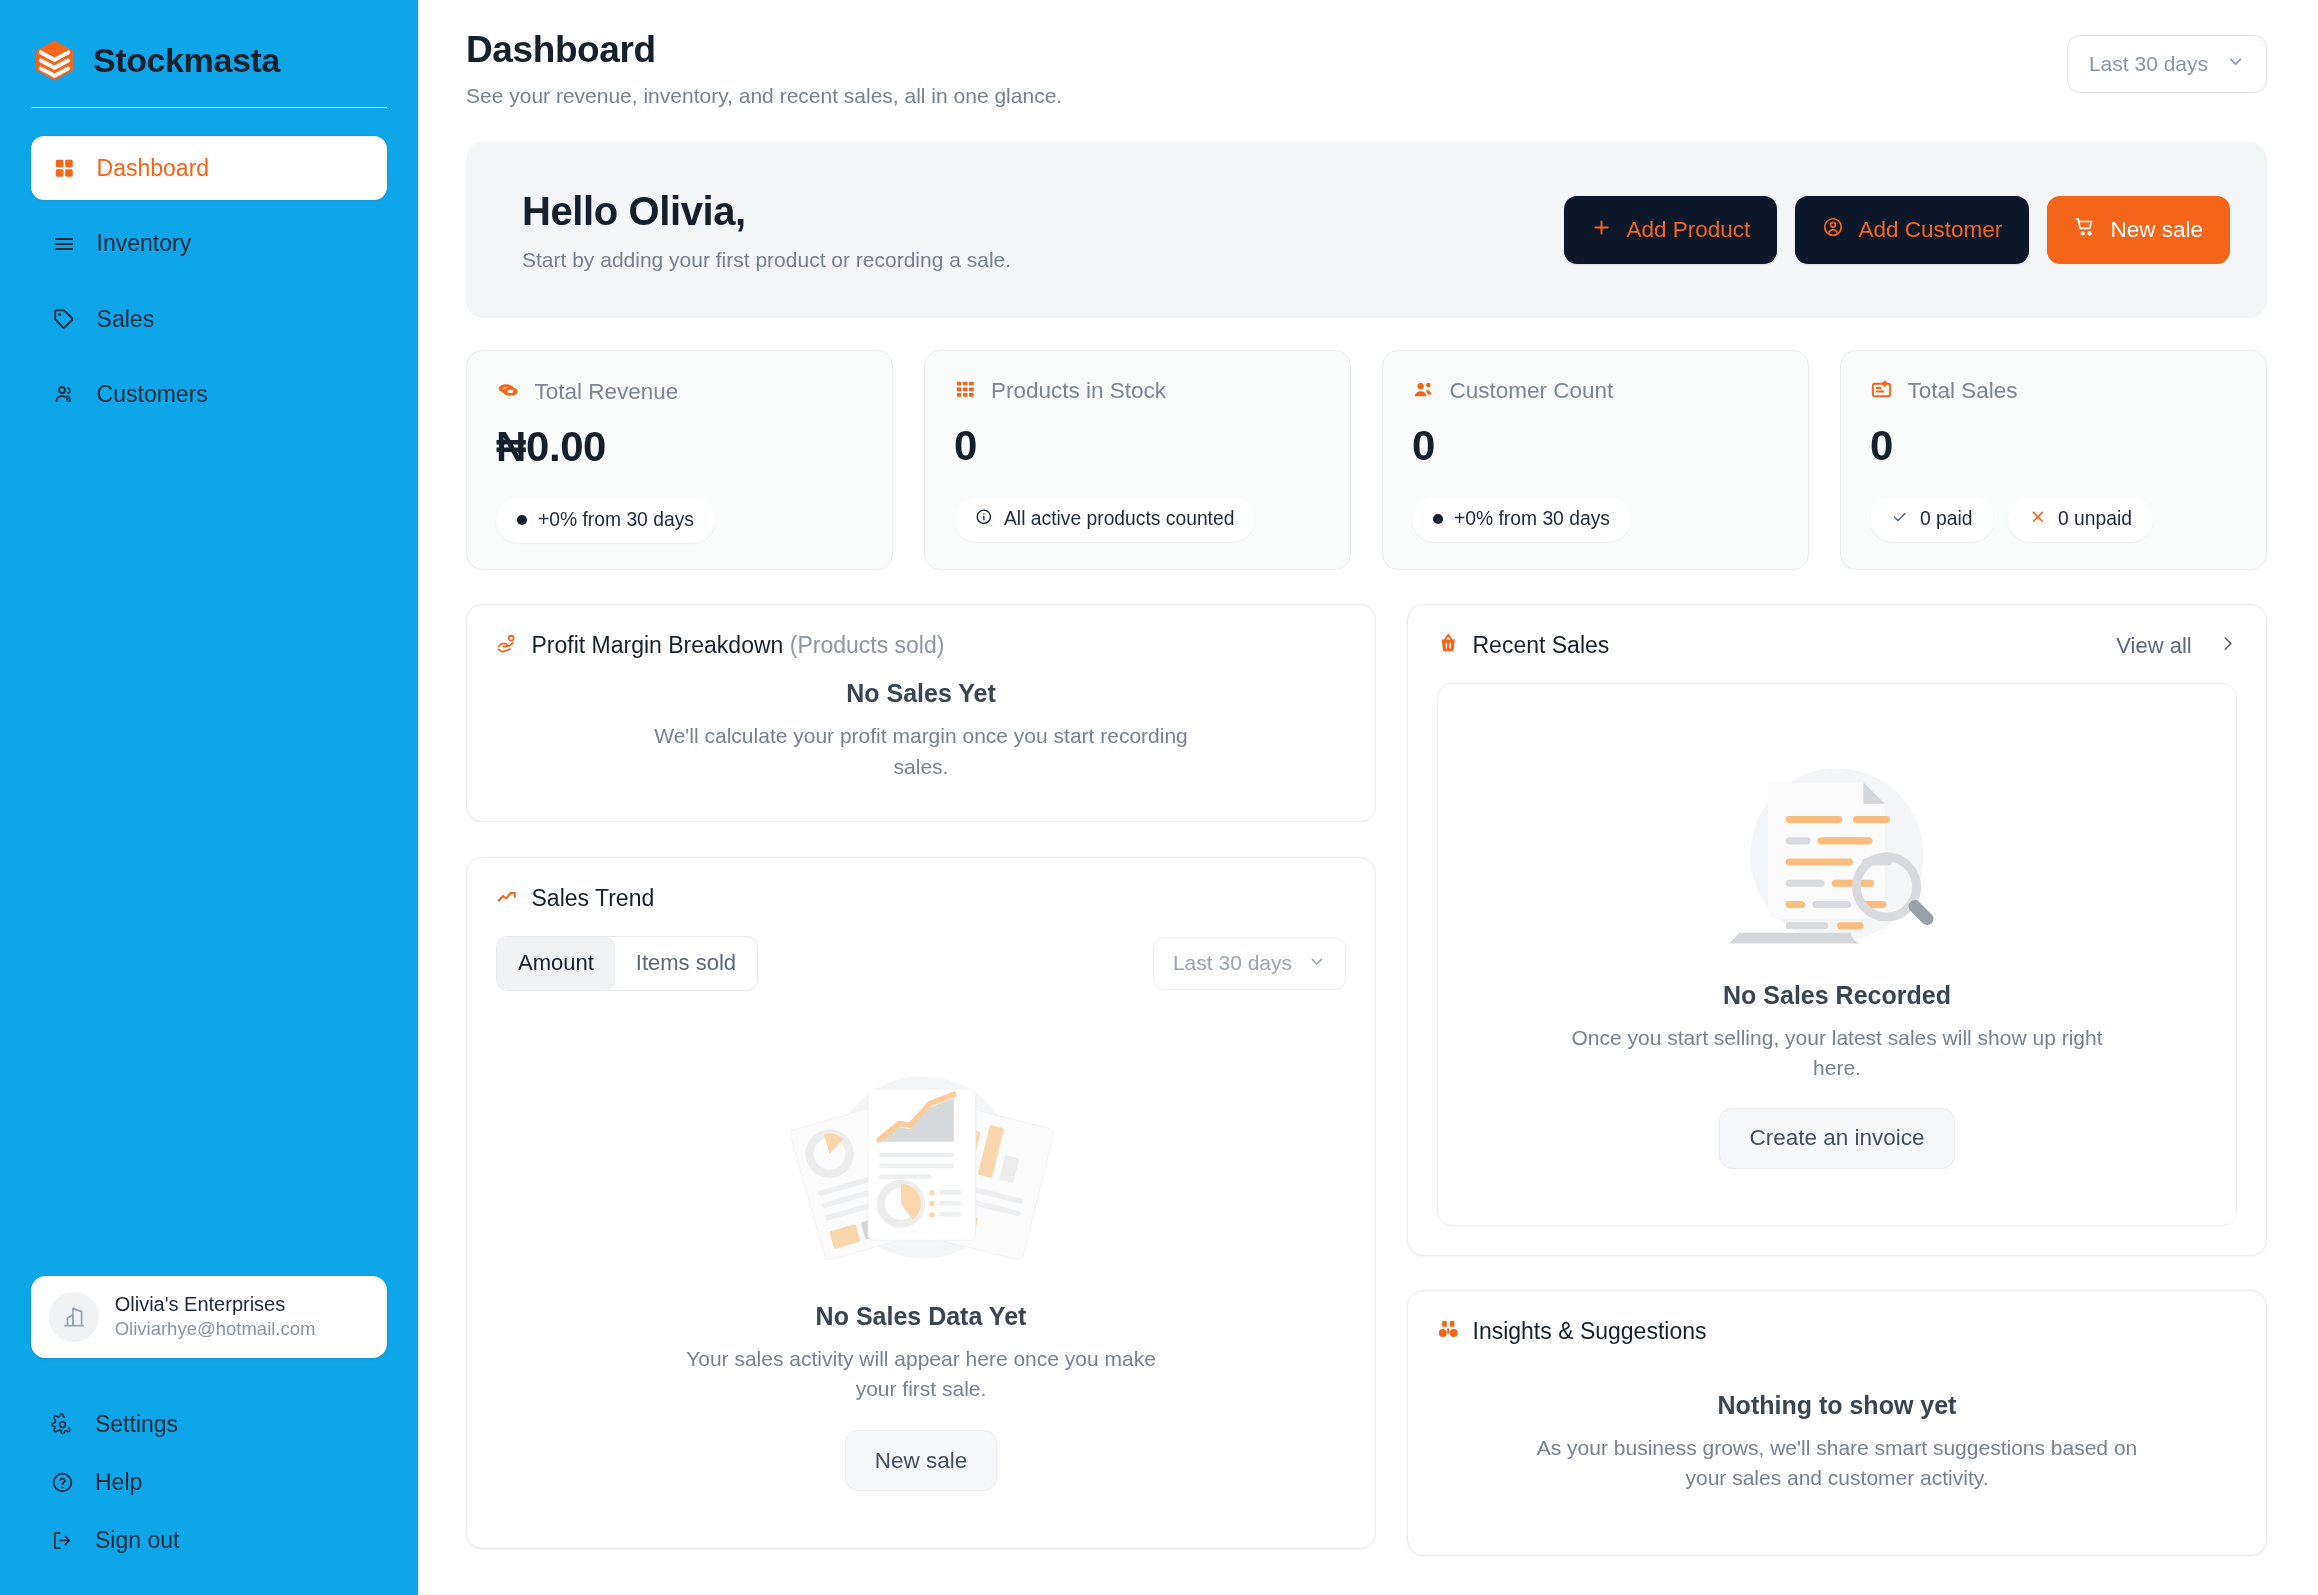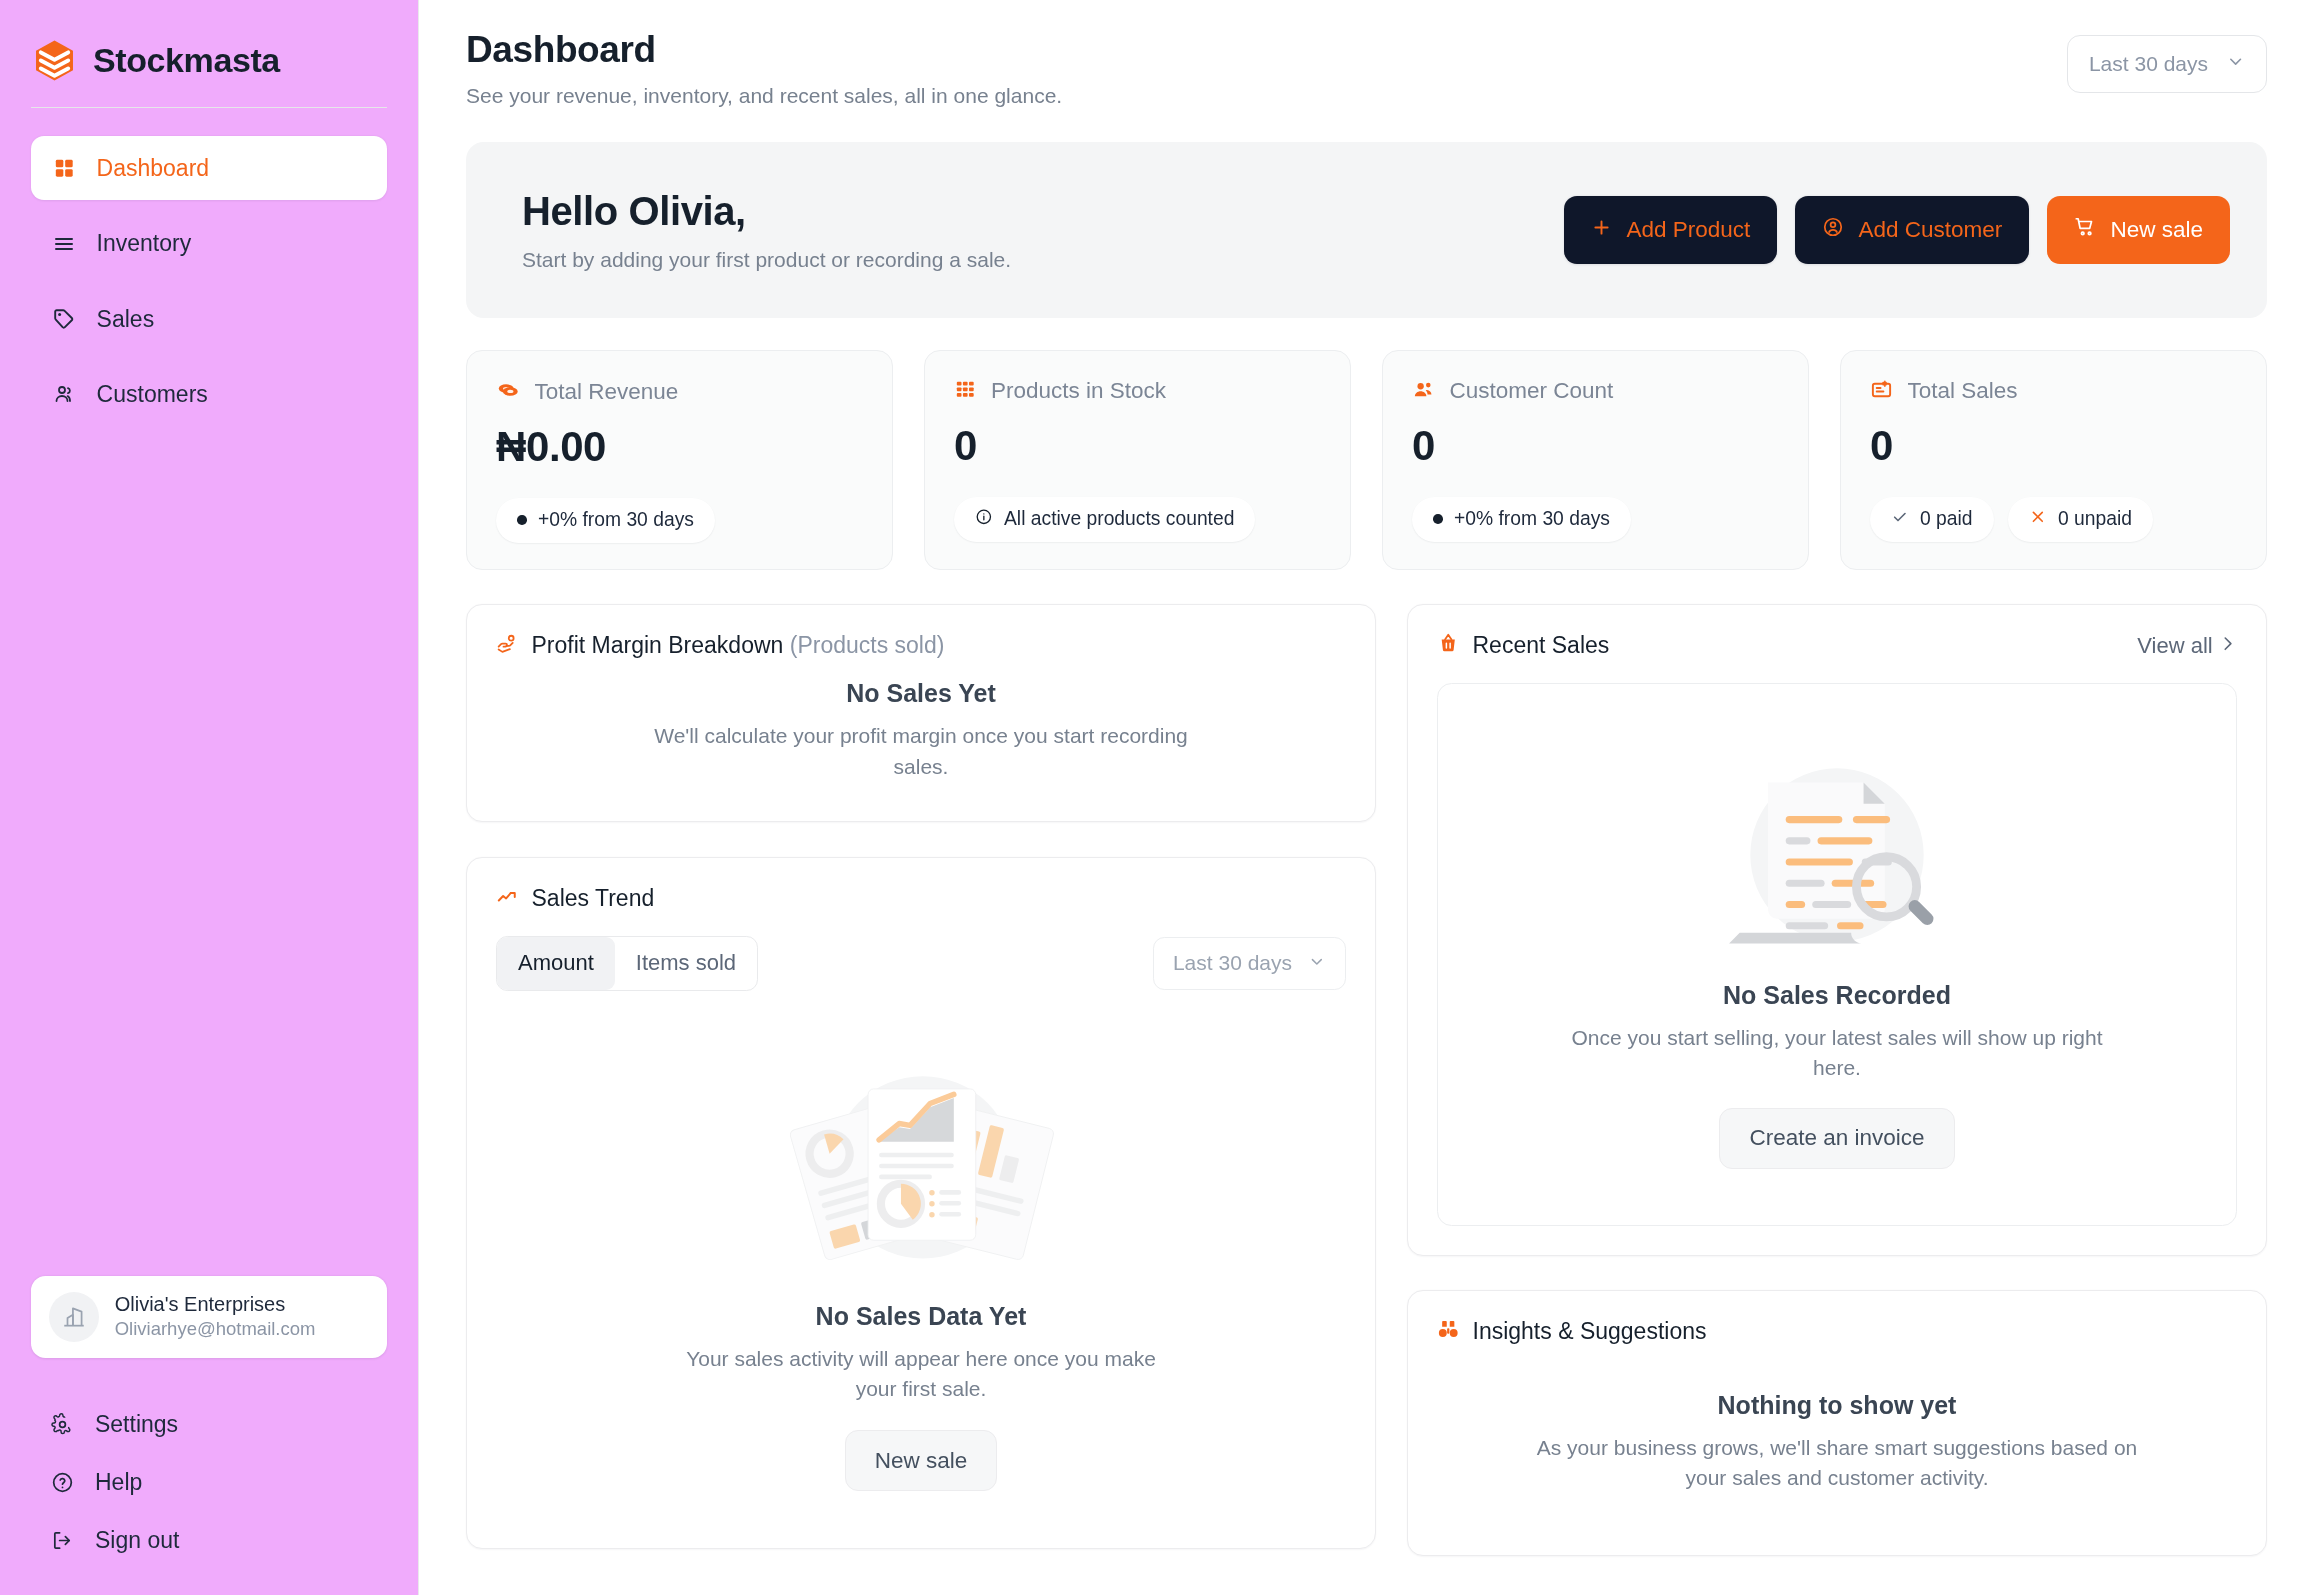--- a/index.html
+++ b/index.html
@@ -7,21 +7,21 @@
     width: 2319px; height: 1596px;
     font-family: "Liberation Sans", sans-serif;
     background: #ffffff;
     -webkit-font-smoothing: antialiased;
   }
   .app { display: flex; width: 2319px; height: 1596px; }
 
   
   .sidebar {
     width: 419px; height: 1596px;
-    background: #f0abfc;
+    background: #0ea5e9;
     border-right: 0.8px solid #e9eaec;
     display: flex; flex-direction: column;
     position: relative;
     flex: 0 0 419px;
   }
   .brand {
     display: flex; align-items: center; gap: 16px;
     padding: 32px 0 0 32px;
     height: 89px;
   }
@@ -132,21 +132,21 @@
   .grid { display: flex; gap: 31px; margin-top: 34px; }
   .col-left { width: 910px; flex: 0 0 910px; }
   .col-right { flex: 1; }
   .card {
     background: #ffffff; border: 0.8px solid #ececee;
     border-radius: 16px; box-shadow: 0 0.8px 1.6px rgba(16,24,40,0.04);
   }
   .card-head { display: flex; align-items: center; justify-content: space-between; padding: 27px 29px 0 29px; }
   .card-title { display: flex; align-items: center; gap: 13px; font-size: 23px; font-weight: 500; color: #16202c; }
   .card-title .muted { color: #8b95a5; font-weight: normal; }
-  .view-all { display: flex; align-items: center; gap: 5px; font-size: 22px; color: #5c6778; cursor: pointer; }
+  .view-all { display: flex; align-items: center; gap: 26px; font-size: 22px; color: #5c6778; cursor: pointer; }
 
   .empty { text-align: center; }
   .empty-title { font-size: 25px; font-weight: bold; color: #3a4553; }
   .empty-text { font-size: 21px; color: #77818f; line-height: 1.45; margin-top: 13px; }
   .ghost-btn {
     display: inline-flex; align-items: center; justify-content: center;
     background: #f6f7f8; border: 0.8px solid #ececee; border-radius: 13px;
     height: 61px; padding: 0 29px; font-size: 22.5px; color: #44505f; cursor: pointer;
   }
 

